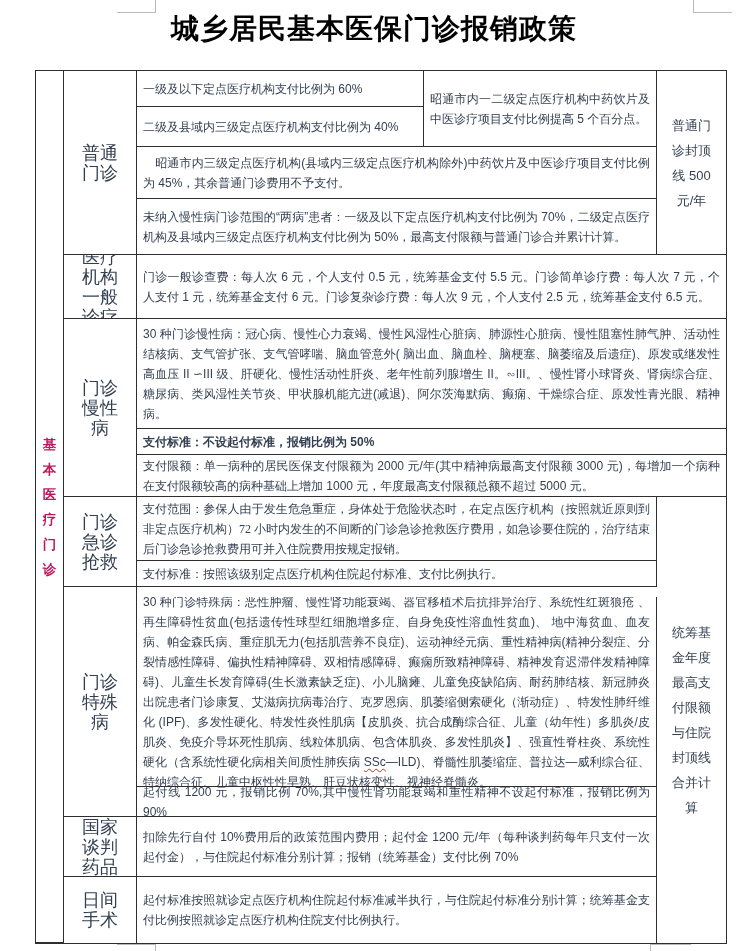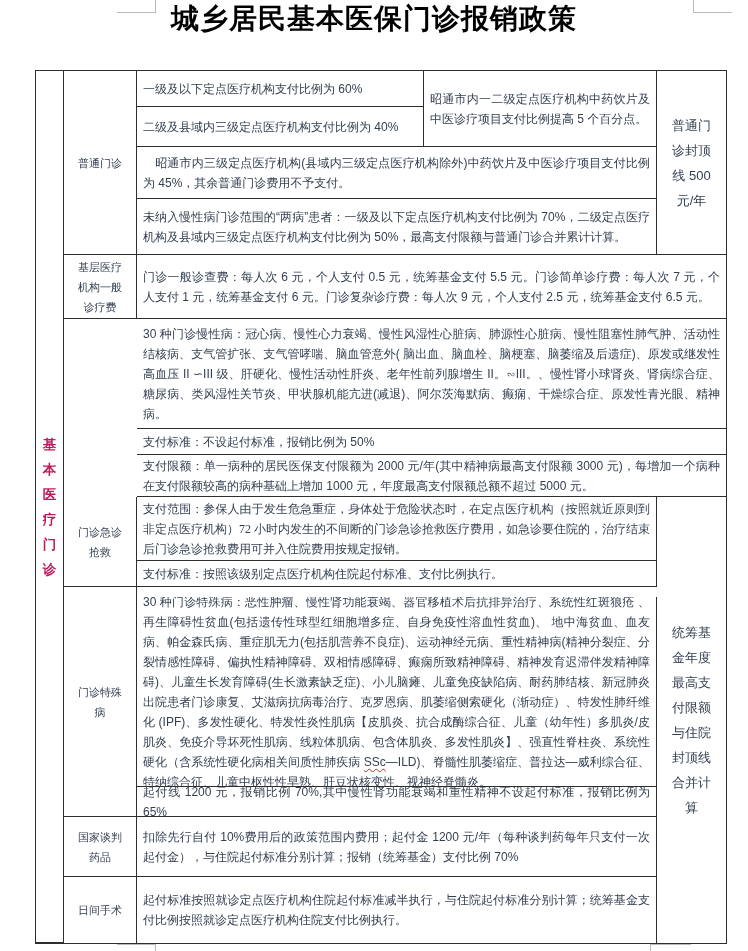--- a/index.html
+++ b/index.html
@@ -2,40 +2,40 @@
 <html><head>
 <meta charset="utf-8">
 <style>
   html,body{margin:0;padding:0;}
   body{
     width:748px;height:951px;background:#ffffff;position:relative;
     font-family:"Liberation Sans", sans-serif;color:#333f50;
     overflow:hidden;
   }
   .doc-title{
-    position:absolute;top:0;left:0;width:748px;text-align:center;
+    position:absolute;top:10px;left:0;width:748px;text-align:center;
     font-size:28px;font-weight:bold;color:#000000;letter-spacing:1px;
   }
   .policy-table{
     position:absolute;left:35px;top:70px;
     display:grid;
     grid-template-columns:28px 73px 287px 233px 69px;
     grid-template-rows:36px 40px 52px 56px 64px 110px 26px 42px 64px 26px 200px 30px 60px 66px;
     border:1px solid #2e2e2e;
     background:#fff;
   }
   .cell{
     border-right:1px solid #2e2e2e;border-bottom:1px solid #2e2e2e;
     box-sizing:border-box;display:flex;align-items:center;
     padding:3px 6px;font-size:12px;line-height:20px;overflow:hidden;
   }
   .cell > span{display:block;width:100%;}
   .content > span{text-align:justify;}
   .label{justify-content:center;padding:2px 10px;}
-  .label > span{text-align:center;word-break:break-all;line-height:20px;font-size:11px;}
+  .label > span{text-align:center;word-break:break-all;line-height:20px;font-size:18px;}
   .note{justify-content:center;padding:2px 13px;}
   .note > span{text-align:center;word-break:break-all;line-height:25px;font-size:13px;}
   .v-label{justify-content:center;padding:0;}
   .v-label > span{width:15px;margin:8px auto;text-align:center;word-break:break-all;
     font-weight:bold;font-size:13.5px;line-height:25px;color:#be185d;}
   .br0{border-right:none;}
   .bb0{border-bottom:none;}
   .sq{text-decoration:underline wavy #dd2222;text-decoration-thickness:1px;text-underline-offset:2px;}
   .mark{position:absolute;}
   .mark-tl{left:117px;top:0;width:38px;height:12px;border-right:1px solid #b9b9b9;border-bottom:1px solid #b9b9b9;}
@@ -76,24 +76,27 @@
     <span>普通门诊封顶线 500 元/年</span>
   </div>
 
   <div class="cell label" style="grid-row:5;grid-column:2;">
     <span>基层医疗机构一般诊疗费</span>
   </div>
   <div class="cell content br0" style="grid-row:5;grid-column:3/6;">
     <span>门诊一般诊查费：每人次 6 元，个人支付 0.5 元，统筹基金支付 5.5 元。门诊简单诊疗费：每人次 7 元，个人支付 1 元，统筹基金支付 6 元。门诊复杂诊疗费：每人次 9 元，个人支付 2.5 元，统筹基金支付 6.5 元。</span>
   </div>
 
+  <div class="cell label" style="grid-row:6/9;grid-column:2;">
+    <span>门诊慢性病</span>
+  </div>
   <div class="cell content br0" style="grid-row:6;grid-column:3/6;">
     <span>30 种门诊慢性病：冠心病、慢性心力衰竭、慢性风湿性心脏病、肺源性心脏病、慢性阻塞性肺气肿、活动性结核病、支气管扩张、支气管哮喘、脑血管意外( 脑出血、脑血栓、脑梗塞、脑萎缩及后遗症)、原发或继发性高血压 II ∽III 级、肝硬化、慢性活动性肝炎、老年性前列腺增生 II。∽III。、慢性肾小球肾炎、肾病综合症、糖尿病、类风湿性关节炎、甲状腺机能亢进(减退)、阿尔茨海默病、癫痫、干燥综合症、原发性青光眼、精神病。</span>
   </div>
-  <div class="cell content br0" style="grid-row:7;grid-column:3/6;">
+  <div class="cell content br0" style="grid-row:7;grid-column:3/6;font-weight:bold;">
     <span>支付标准：不设起付标准，报销比例为 50%</span>
   </div>
   <div class="cell content br0" style="grid-row:8;grid-column:3/6;">
     <span>支付限额：单一病种的居民医保支付限额为 2000 元/年(其中精神病最高支付限额 3000 元)，每增加一个病种在支付限额较高的病种基础上增加 1000 元，年度最高支付限额总额不超过 5000 元。</span>
   </div>
 
   <div class="cell label" style="grid-row:9/11;grid-column:2;">
     <span>门诊急诊抢救</span>
   </div>
   <div class="cell content" style="grid-row:9;grid-column:3/5;font-family:Liberation Serif, serif;">
@@ -107,21 +110,21 @@
     <span>支付标准：按照该级别定点医疗机构住院起付标准、支付比例执行。</span>
   </div>
 
   <div class="cell label" style="grid-row:11/13;grid-column:2;align-items:center;">
     <span>门诊特殊病</span>
   </div>
   <div class="cell content" style="grid-row:11;grid-column:3/5;margin-top:10px;">
     <span><span>30 种门诊特殊病：恶性肿瘤、慢性肾功能衰竭、器官移植术后抗排异治疗、系统性红斑狼疮 、再生障碍性贫血(包括遗传性球型红细胞增多症、自身免疫性溶血性贫血)、 地中海贫血、血友病、帕金森氏病、重症肌无力(包括肌营养不良症)、运动神经元病、重性精神病(精神分裂症、分裂情感性障碍、偏执性精神障碍、双相情感障碍、癫痫所致精神障碍、精神发育迟滞伴发精神障碍)、儿童生长发育障碍(生长激素缺乏症)、小儿脑瘫、儿童免疫缺陷病、耐药肺结核、新冠肺炎出院患者门诊康复、艾滋病抗病毒治疗、克罗恩病、肌萎缩侧索硬化（渐动症）、特发性肺纤维化 (IPF)、多发性硬化、特发性炎性肌病【皮肌炎、抗合成酶综合征、儿童（幼年性）多肌炎/皮肌炎、免疫介导坏死性肌病、线粒体肌病、包含体肌炎、多发性肌炎】、强直性脊柱炎、系统性硬化（含系统性硬化病相关间质性肺疾病 </span><span class="sq">SSc</span><span>—ILD)、脊髓性肌萎缩症、普拉达—威利综合征、特纳综合征、儿童中枢性性早熟、肝豆状核变性、视神经脊髓炎。</span></span>
   </div>
   <div class="cell content" style="grid-row:12;grid-column:3/5;">
-    <span>起付线 1200 元，报销比例 70%,其中慢性肾功能衰竭和重性精神不设起付标准，报销比例为 65%</span>
+    <span>起付线 1200 元，报销比例 70%,其中慢性肾功能衰竭和重性精神不设起付标准，报销比例为 90%</span>
   </div>
 
   <div class="cell label" style="grid-row:13;grid-column:2;">
     <span>国家谈判药品</span>
   </div>
   <div class="cell content" style="grid-row:13;grid-column:3/5;">
     <span>扣除先行自付 10%费用后的政策范围内费用；起付金 1200 元/年（每种谈判药每年只支付一次起付金），与住院起付标准分别计算；报销（统筹基金）支付比例 70%</span>
   </div>
 
   <div class="cell label bb0" style="grid-row:14;grid-column:2;">

